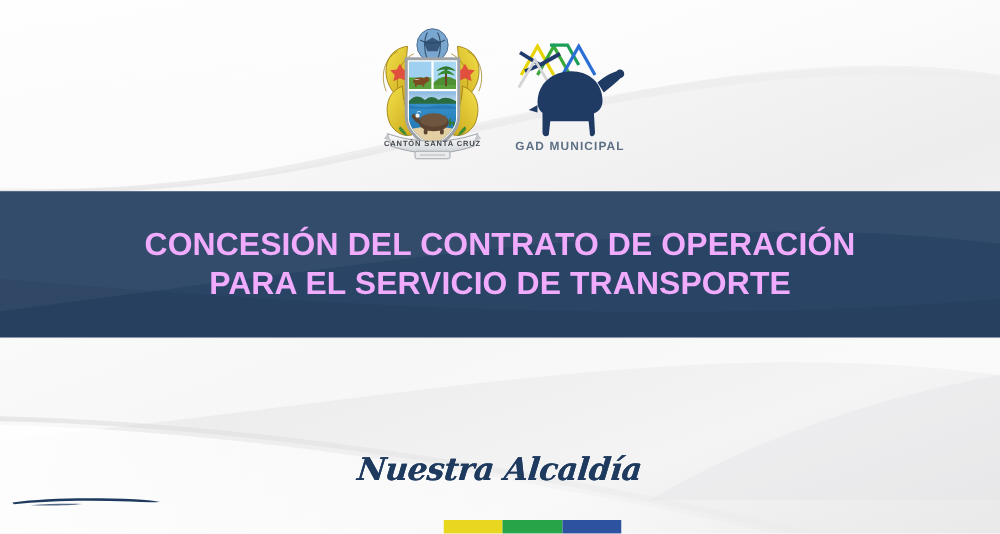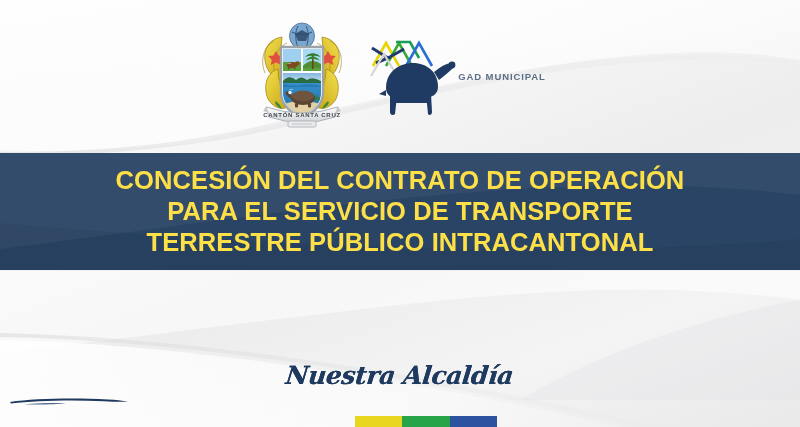--- a/index.html
+++ b/index.html
@@ -30,21 +30,21 @@
     position:absolute;
     left:0; top:0; width:800px; height:153px;
     display:flex;
     align-items:center;
     justify-content:center;
     gap:16px;
   }
 
   .crest { width:96px; height:112px; display:block; }
 
-  .gad-logo { display:flex; flex-direction:row; align-items:center; }
+  .gad-logo { display:flex; flex-direction:column; align-items:center; }
   .gad-mark { width:92px; height:82px; display:block; }
   .gad-text { text-align:center; line-height:1; margin-top:1px; }
   .gad-text .l1 {
     display:block;
     font-size:9.5px;
     letter-spacing:0.9px;
     color:#5d6f84;
     font-weight:600;
   }
   .gad-text .l2 {
@@ -68,21 +68,21 @@
     justify-content:center;
     overflow:hidden;
   }
   .banner-sheen {
     position:absolute; inset:0;
     width:800px; height:117px;
     pointer-events:none;
   }
   .title-line {
     position:relative;
-    color:#fde047;
+    color:#f0abfc;
     font-weight:bold;
     font-size:25.5px;
     letter-spacing:0.1px;
     line-height:31px;
     white-space:nowrap;
     text-align:center;
     z-index:2;
   }
 
   
@@ -296,21 +296,20 @@
     </div>
   </div>
 
   <div class="title-banner" style="background: rgb(42, 68, 102);">
     <svg class="banner-sheen" viewBox="0 0 800 117" preserveAspectRatio="none">
       <path d="M0,0 L800,0 L800,42 C560,12 300,58 0,96 Z" fill="#ffffff" fill-opacity="0.045"></path>
       <path d="M0,117 L800,117 L800,86 C540,108 260,92 0,70 Z" fill="#000000" fill-opacity="0.05"></path>
     </svg>
     <div class="title-line">CONCESIÓN DEL CONTRATO DE OPERACIÓN</div>
     <div class="title-line">PARA EL SERVICIO DE TRANSPORTE</div>
-    <div class="title-line">TERRESTRE PÚBLICO INTRACANTONAL</div>
   </div>
 
   <div class="slogan-wrap">
     <div class="slogan">Nuestra Alcaldía</div>
     <svg class="slogan-underline" viewBox="0 0 122 9">
       <path d="M2,6 C26,2.6 62,1.8 100,3.4 C108,3.8 114,4.6 120,5.6
                C112,6.2 104,5.6 96,5.2 C62,3.8 28,4.6 3,7.4 Z" fill="#1f3a5f"></path>
       <path d="M16,8.2 C30,7.2 46,6.8 58,7.2 C48,8.4 30,8.8 16,8.2 Z" fill="#1f3a5f" opacity="0.75"></path>
     </svg>
   </div>

